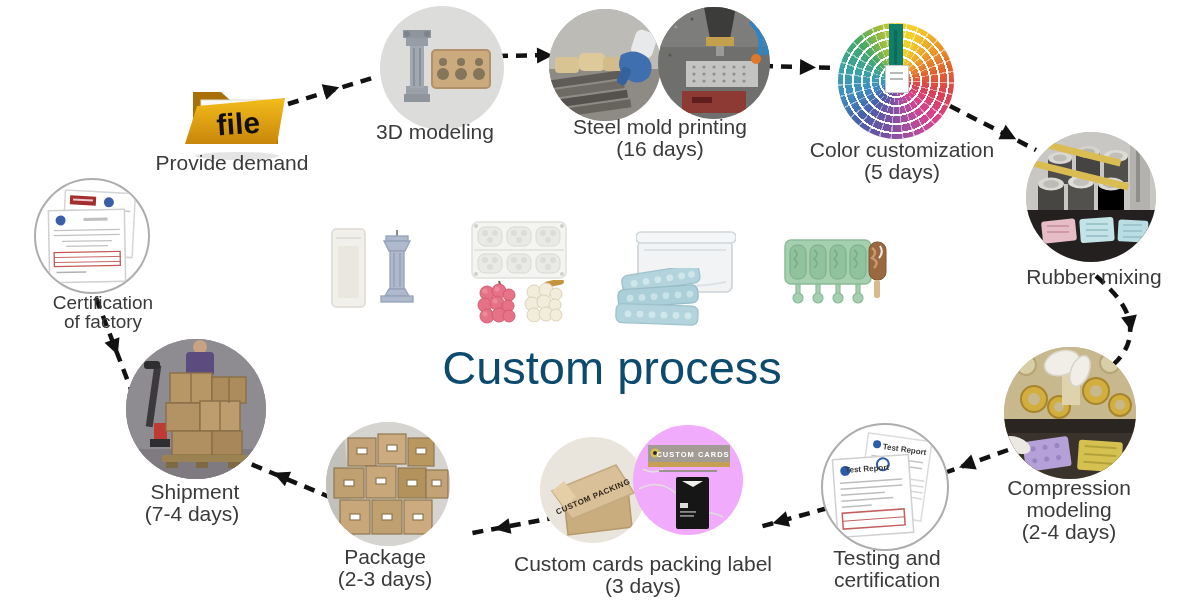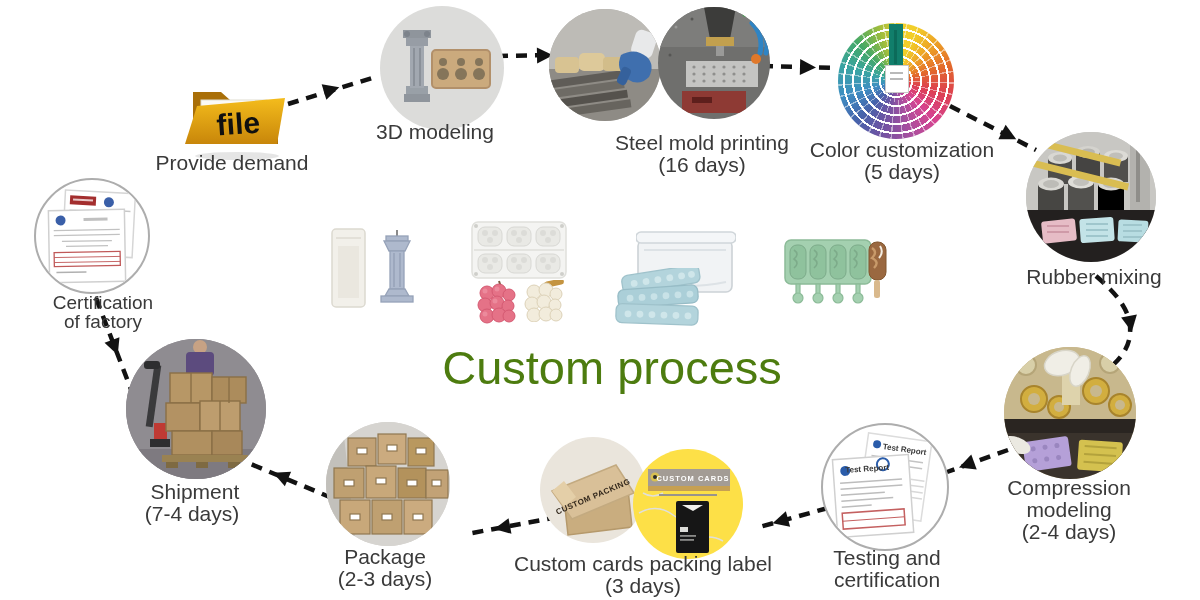--- a/index.html
+++ b/index.html
@@ -4,21 +4,21 @@
 <style>
   html,body{margin:0;padding:0;background:#fff;}
   #stage{position:relative;width:1200px;height:600px;background:#fff;overflow:hidden;
          font-family:"Liberation Sans", sans-serif;color:#3a3a3a;}
   .abs{position:absolute;}
   .circle{position:absolute;border-radius:50%;overflow:hidden;}
   .circle svg{display:block;width:100%;height:100%;}
   .lbl{position:absolute;transform:translateX(-50%);text-align:center;
        font-size:21px;line-height:22px;color:#3a3a3a;white-space:nowrap;}
   .lbl span{display:block;}
-  .title{position:absolute;transform:translateX(-50%);font-size:47px;color:#4d7c0f;}
+  .title{position:absolute;transform:translateX(-50%);font-size:47px;color:#0c4a6e;}
   
   .wheel{position:absolute;border-radius:50%;
     background:conic-gradient(from 0deg,
       #f2cf2a 0deg 20deg,#eda426 45deg,#e2672c 75deg,#dd3f52 105deg,#d64490 135deg,
       #a84f9f 165deg,#7052a2 195deg,#4663ab 225deg,#3e8ec2 255deg,#39a4a4 285deg,
       #44a868 315deg,#96bb40 340deg,#d9cb30 360deg);}
   .wheel::after{content:"";position:absolute;inset:0;border-radius:50%;
     background:
       repeating-conic-gradient(rgba(255,255,255,0) 0 10deg, rgba(255,255,255,.5) 10deg 11.6deg),
       radial-gradient(circle,#fff 0 8px,rgba(255,255,255,0) 8px 15px,#fff 15px 17px,
@@ -303,21 +303,21 @@
     <svg viewBox="0 0 106 106">
       <g>
         <polygon points="24,62 88,52 92,90 28,98" fill="#c9ad7f" stroke="#b5996b" stroke-width="1.5"></polygon>
         <polygon points="12,54 76,28 94,56 32,82" fill="#d9c098" stroke="#c3aa80" stroke-width="1.5"></polygon>
         <polygon points="12,54 24,44 36,60 24,70" fill="#e4cfa8"></polygon>
         <text x="54" y="62" font-size="8" font-weight="bold" fill="#33281c" text-anchor="middle" transform="rotate(-23 54 62)" letter-spacing="0.5">CUSTOM PACKING</text>
       </g>
     </svg>
   </div>
 
-  <div class="circle" style="left:633px;top:449px;width:110px;height:110px;background:#fde047;">
+  <div class="circle" style="left:633px;top:425px;width:110px;height:110px;background:#f0abfc;">
     <svg viewBox="0 0 110 110">
       <g stroke="#e0dfdb" stroke-width="1.5" fill="none">
         <path d="M6,64 q18,-10 34,2 t30,-4"></path>
           <path d="M60,92 q16,-8 30,0"></path>
           <path d="M10,44 q10,6 20,0"></path>
       </g>
       <g>
         <rect x="15" y="20" width="82" height="17" fill="#a39c95"></rect>
         <circle cx="22" cy="28" r="4.5" fill="#d8c050"></circle>
           <circle cx="22" cy="28" r="2" fill="#2a2a2a"></circle>
@@ -585,21 +585,21 @@
   </svg>
 
   <div class="title" style="left:612px;top:340px;">Custom process</div>
 
   <div class="lbl" style="left:232px;top:152px;">
     <span>Provide demand</span>
   </div>
   <div class="lbl" style="left:435px;top:121px;">
     <span>3D modeling</span>
   </div>
-  <div class="lbl" style="left:660px;top:132px;margin-left:42px;">
+  <div class="lbl" style="left:660px;top:116px;">
     <span>Steel mold printing</span>
     <span>(16 days)</span>
   </div>
   <div class="lbl" style="left:902px;top:139px;">
     <span>Color customization</span>
     <span>(5 days)</span>
   </div>
   <div class="lbl" style="left:1094px;top:266px;">
     <span>Rubber mixing</span>
   </div>

